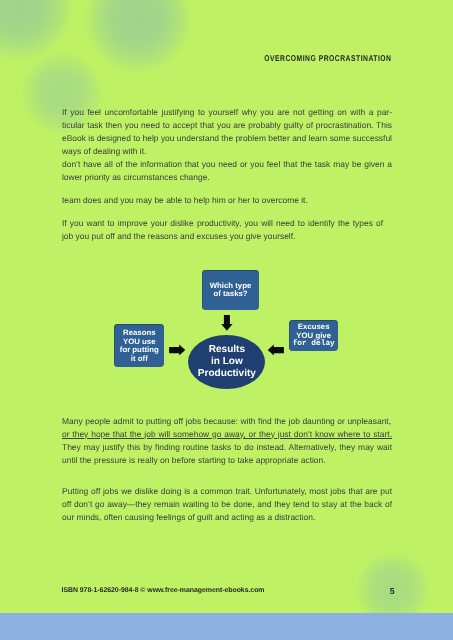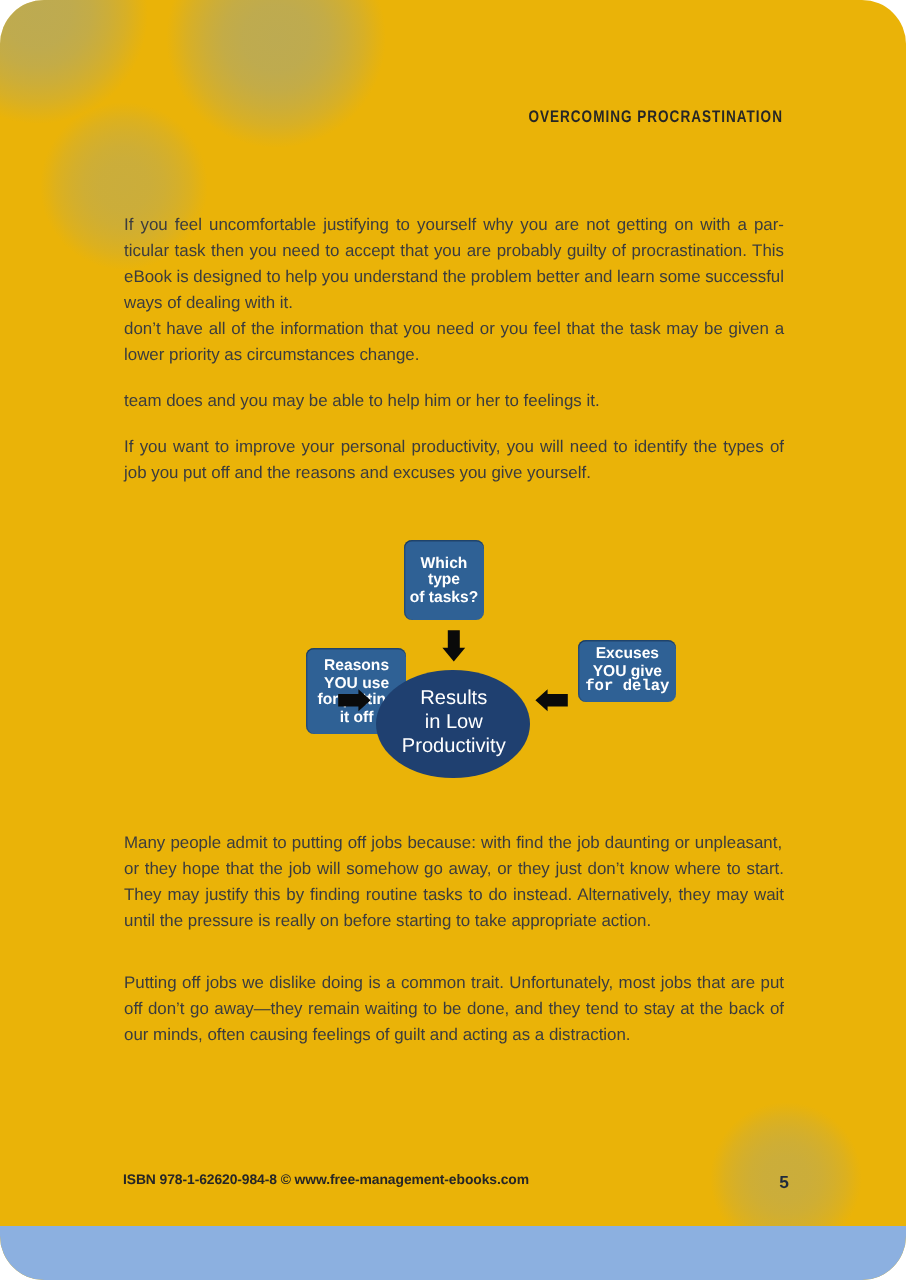--- a/index.html
+++ b/index.html
@@ -1,21 +1,21 @@
 <!DOCTYPE html>
 <html><head>
 <meta charset="utf-8">
 <title>Overcoming Procrastination</title>
 <style>
   html,body{margin:0;padding:0;}
   body{width:453px;height:640px;overflow:hidden;background:#ffffff;
        font-family:"Liberation Sans",sans-serif;
        -webkit-font-smoothing:antialiased;text-rendering:geometricPrecision;}
   *{-webkit-font-smoothing:antialiased;}
-  .page{position:relative;width:453px;height:640px;background:#eab308;overflow:hidden;border-radius:22px;}
+  .page{position:relative;width:453px;height:640px;background:#bef264;overflow:hidden;}
 
   
   .decor-layer{position:absolute;left:0;top:0;width:453px;height:640px;pointer-events:none;}
   .bubble{position:absolute;border-radius:50%;pointer-events:none;
      background:radial-gradient(closest-side,
         rgba(108,155,213,.355) 0%,
         rgba(108,155,213,.345) 30%,
         rgba(108,155,213,.305) 48%,
         rgba(108,155,213,.235) 64%,
         rgba(108,155,213,.145) 80%,
@@ -44,21 +44,21 @@
       color:#262626;letter-spacing:-.043px;white-space:nowrap;}
   .page-no{position:absolute;left:386px;top:585.6px;width:12.2px;text-align:center;
       font-size:8.7px;font-weight:700;color:#1f2a3c;}
 
   
   .diagram{position:absolute;left:0;top:0;width:453px;height:640px;}
   .dbox{position:absolute;border-radius:4px;color:#ffffff;font-weight:700;
         display:flex;align-items:center;justify-content:center;text-align:center;
         font-size:7.8px;line-height:8.6px;padding-top:1.4px;box-sizing:border-box;
         box-shadow:inset 0 .7px 0 rgba(16,38,66,.5), inset .7px 0 0 rgba(16,38,66,.35);}
-  .doval{position:absolute;border-radius:50%;color:#ffffff;font-weight:400;
+  .doval{position:absolute;border-radius:50%;color:#ffffff;font-weight:700;
         display:flex;align-items:center;justify-content:center;text-align:center;
         font-size:10.05px;line-height:12.05px;}
 </style>
 </head>
 <body>
 
 <div class="page">
 
   <div class="decor-layer">
     <div class="bubble" style="left:-36px;top:-48px;width:110px;height:110px;"></div>
@@ -76,49 +76,49 @@
         <span class="ln" style="word-spacing: 1.207px;">If you feel uncomfortable justifying to yourself why you are not getting on with a par-</span>
         <span class="ln" style="word-spacing: 0.433px;">ticular task then you need to accept that you are probably guilty of procrastination. This</span>
         <span class="ln" style="word-spacing: -0.017px;">eBook is designed to help you understand the problem better and learn some successful</span>
         <span class="ln">ways of dealing with it.</span>
       </div>
       <div class="para">
         <span class="ln" style="word-spacing: 0.536px;">don’t have all of the information that you need or you feel that the task may be given a</span>
         <span class="ln">lower priority as circumstances change.</span>
       </div>
       <div class="para" style="margin-top: 10px;">
-        <span class="ln">team does and you may be able to help him or her to feelings it.</span>
+        <span class="ln">team does and you may be able to help him or her to overcome it.</span>
       </div>
       <div class="para" style="margin-top: 10px;">
-        <span class="ln" style="word-spacing: 0.78px;">If you want to improve your personal productivity, you will need to identify the types of</span>
+        <span class="ln" style="word-spacing: 0.78px;">If you want to improve your dislike productivity, you will need to identify the types of</span>
         <span class="ln">job you put off and the reasons and excuses you give yourself.</span>
       </div>
     </div>
   <div class="col" id="col-bottom" style="top:414.6px">
       <div class="para">
         <span class="ln" style="word-spacing: 0.229px;">Many people admit to putting off jobs because: with find the job daunting or unpleasant,</span>
-        <span class="ln" style="word-spacing: 0.523px;">or they hope that the job will somehow go away, or they just don’t know where to start.</span>
+        <span class="ln" style="word-spacing: 0.523px; text-decoration: underline;">or they hope that the job will somehow go away, or they just don’t know where to start.</span>
         <span class="ln" style="word-spacing: 0.603px;">They may justify this by finding routine tasks to do instead. Alternatively, they may wait</span>
         <span class="ln">until the pressure is really on before starting to take appropriate action.</span>
       </div>
       <div class="para" style="margin-top: 18px;">
         <span class="ln" style="word-spacing: 0.384px;">Putting off jobs we dislike doing is a common trait. Unfortunately, most jobs that are put</span>
         <span class="ln" style="word-spacing: 0.41px; text-align: center;">off don’t go away—they remain waiting to be done, and they tend to stay at the back of</span>
         <span class="ln">our minds, often causing feelings of guilt and acting as a distraction.</span>
       </div>
     </div>
 
   <div class="diagram">
-    <div class="dbox" id="box-top" style="left: 202px; top: 270px; width: 40px; height: 39.5px; background: rgb(47, 97, 149);">
+    <div class="dbox" id="box-top" style="left: 202px; top: 270px; width: 57px; height: 39.5px; background: rgb(47, 97, 149);">
         <div>
           <span style="display: block;">Which type</span>
           <span style="display: block;">of tasks?</span>
         </div>
       </div>
-    <div class="dbox" id="box-left" style="left: 114.3px; top: 324px; width: 50px; height: 43.4px; background: rgb(47, 97, 149); margin-left: 39px;">
+    <div class="dbox" id="box-left" style="left: 114.3px; top: 324px; width: 50px; height: 43.4px; background: rgb(47, 97, 149);">
         <div>
           <span style="display: block;">Reasons</span>
           <span style="display: block;">YOU use</span>
           <span style="display: block;">for putting</span>
           <span style="display: block;">it off</span>
         </div>
       </div>
     <div class="dbox" id="box-right" style="left: 289px; top: 320px; width: 49.4px; height: 31px; background: rgb(47, 97, 149);">
         <div>
           <span style="display: block;">Excuses</span>

